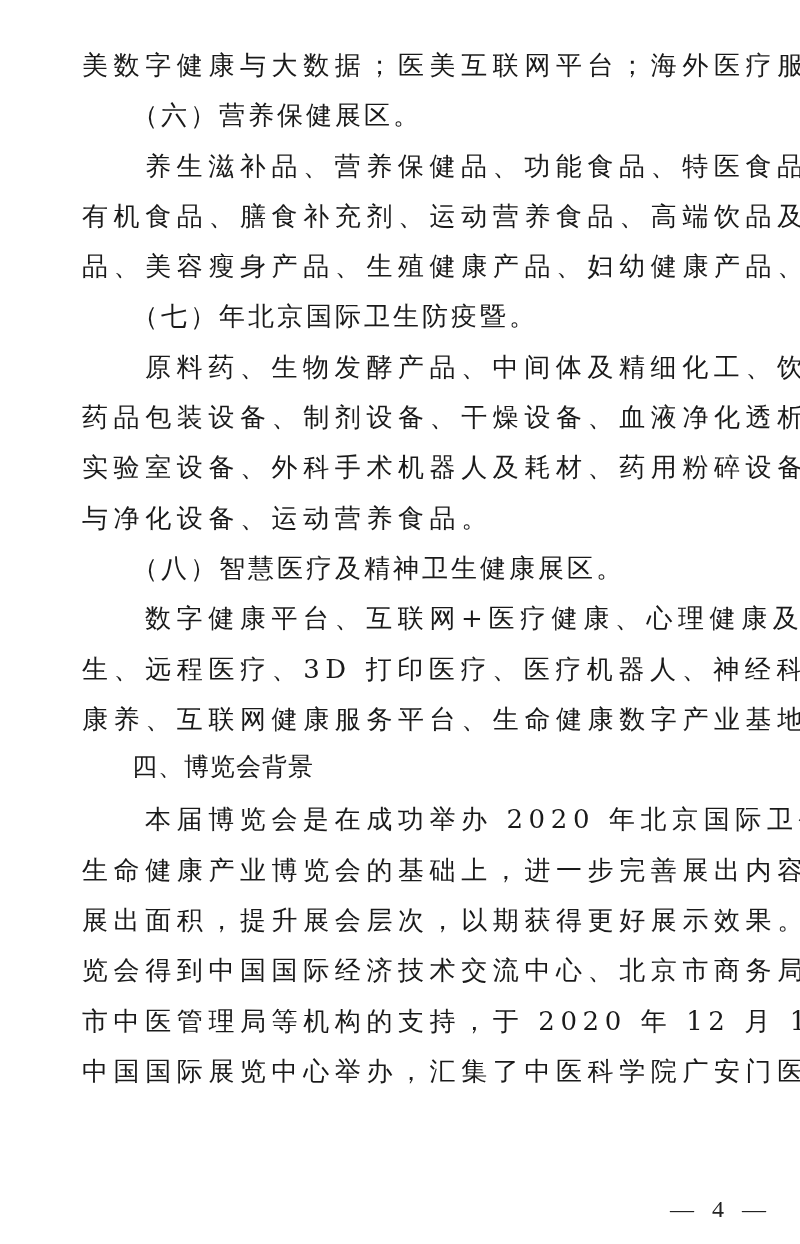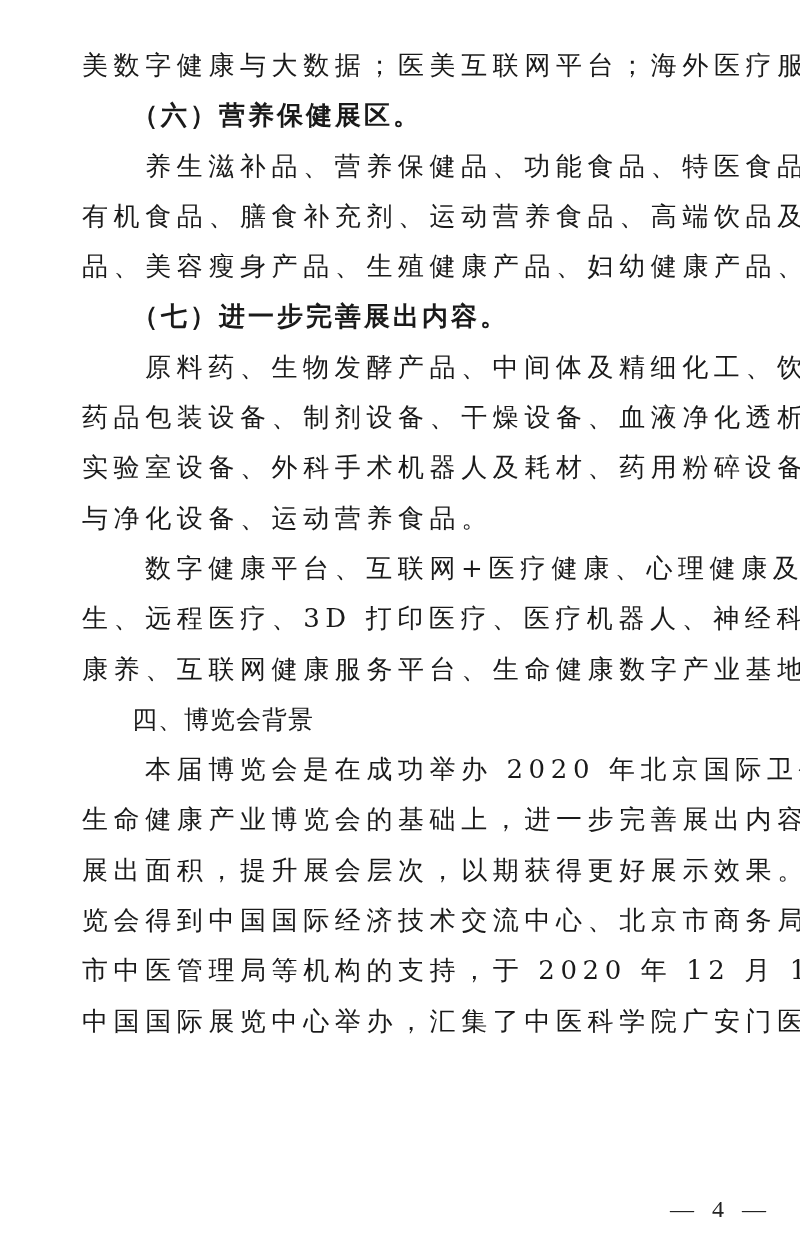--- a/index.html
+++ b/index.html
@@ -3,39 +3,40 @@
 <meta charset="utf-8">
 <style>
   html, body { margin: 0; padding: 0; background: #ffffff; }
   body { width: 800px; height: 1244px; position: relative; overflow: hidden;
          font-family: "DejaVu Serif", "Liberation Serif", serif; color: #1a1a1a; }
   .page { position: absolute; left: 82px; top: 40px; width: 670px; }
   .line { height: 50.3px; line-height: 50.3px; font-size: 26px; white-space: nowrap;
           letter-spacing: 5.6px; }
   .p { text-indent: 0; }
   .indent { padding-left: 63px; }
-  .heading-sub { font-weight: bold; padding-left: 50px; letter-spacing: 3px; }
-  .heading-main { padding-left: 50px; letter-spacing: 1px; font-family: Liberation Sans, sans-serif; font-size: 25px; }
+  .heading-sub { font-weight: normal; padding-left: 50px; letter-spacing: 3px; }
+  .heading-main { padding-left: 50px; letter-spacing: 1px; font-family: Liberation Mono, monospace; font-size: 25px; }
   .page-number { position: absolute; left: 670px; top: 1196px; font-size: 24px; letter-spacing: 6px;
                  font-family: "Liberation Serif", serif; color: #222; }
 </style>
 </head>
 <body>
 
 <div class="page">
   <div class="line p">美数字健康与大数据；医美互联网平台；海外医疗服务机构。</div>
   <div class="line heading-sub">（六）营养保健展区。</div>
   <div class="line indent">养生滋补品、营养保健品、功能食品、特医食品、绿色</div>
   <div class="line p">有机食品、膳食补充剂、运动营养食品、高端饮品及进口食</div>
   <div class="line p">品、美容瘦身产品、生殖健康产品、妇幼健康产品、药食同</div>
-  <div class="line heading-sub">（七）进一步完善展出内容。</div>
+  <div class="line heading-sub">（七）年北京国际卫生防疫暨。</div>
   <div class="line indent">原料药、生物发酵产品、中间体及精细化工、饮片设备、</div>
   <div class="line p">药品包装设备、制剂设备、干燥设备、血液净化透析设备、</div>
   <div class="line p">实验室设备、外科手术机器人及耗材、药用粉碎设备、环保</div>
   <div class="line p">与净化设备、运动营养食品。</div>
+  <div class="line heading-sub">（八）智慧医疗及精神卫生健康展区。</div>
   <div class="line indent">数字健康平台、互联网+医疗健康、心理健康及精神卫</div>
   <div class="line p">生、远程医疗、3D 打印医疗、医疗机器人、神经科学、数字</div>
   <div class="line p">康养、互联网健康服务平台、生命健康数字产业基地等。</div>
   <div class="line heading-main">四、博览会背景</div>
   <div class="line indent">本届博览会是在成功举办 2020 年北京国际卫生防疫暨</div>
   <div class="line p">生命健康产业博览会的基础上，进一步完善展出内容，扩大</div>
   <div class="line p">展出面积，提升展会层次，以期获得更好展示效果。上届博</div>
   <div class="line p">览会得到中国国际经济技术交流中心、北京市商务局、北京</div>
   <div class="line p">市中医管理局等机构的支持，于 2020 年 12 月 11 日-12 日在</div>
   <div class="line p">中国国际展览中心举办，汇集了中医科学院广安门医院、复</div>

